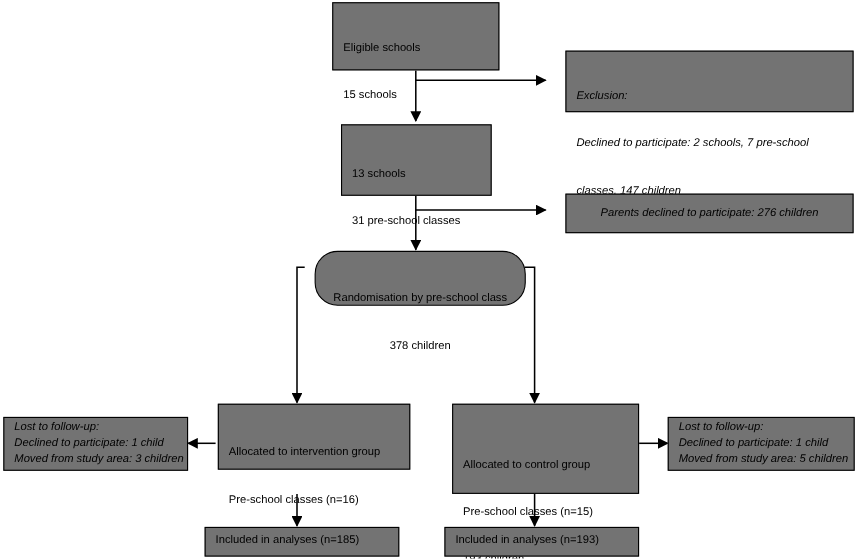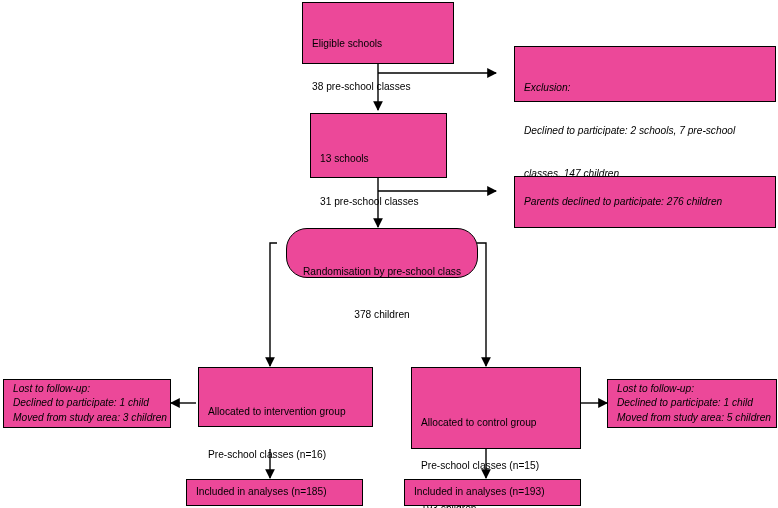--- a/index.html
+++ b/index.html
@@ -21,21 +21,21 @@
     left: 0;
     top: 0;
     width: 778px;
     height: 508px;
     pointer-events: none;
   }
   .node {
     position: absolute;
     box-sizing: border-box;
     border: 1.4px solid #000000;
-    background: #ec4899;
+    background: #737373;
     padding: 6px 9px;
     font-size: 10.2px;
     line-height: 14.2px;
     color: #000000;
     white-space: pre-wrap;
   }
   .node .ln {
     display: block;
     white-space: pre;
   }
@@ -82,37 +82,38 @@
       <line x1="581" y1="403" x2="607" y2="403" marker-end="url(#arrow)"></line>
 
       <line x1="270" y1="449" x2="270" y2="478" marker-end="url(#arrow)"></line>
 
       <line x1="486" y1="449" x2="486" y2="478" marker-end="url(#arrow)"></line>
     </g>
   </svg>
 
   <div class="node" style="left:302px; top:2px; width:152px; height:62px;">
     <span class="ln">Eligible schools</span>
+    <span class="ln">15 schools</span>
     <span class="ln">38 pre-school classes</span>
     <span class="ln">801 children</span>
   </div>
 
   <div class="node italic" style="left:514px; top:46px; width:262px; height:56px;">
     <span class="ln">Exclusion:</span>
     <span class="ln">Declined to participate: 2 schools, 7 pre-school</span>
     <span class="ln">classes, 147 children</span>
   </div>
 
   <div class="node" style="left:310px; top:113px; width:137px; height:65px; padding-top:10px;">
     <span class="ln">13 schools</span>
     <span class="ln">31 pre-school classes</span>
     <span class="ln">654 children</span>
   </div>
 
-  <div class="node italic vcenter" style="left:514px; top:176px; width:262px; height:52px;">
+  <div class="node italic vcenter" style="left:514px; top:176px; width:262px; height:36px;align-items:center;">
     <span class="ln">Parents declined to participate: 276 children</span>
   </div>
 
   <div class="node center" style="left:286px; top:228px; width:192px; height:50px; padding-top:8px;">
     <span class="ln">Randomisation by pre-school class</span>
     <span class="ln">378 children</span>
   </div>
 
   <div class="node" style="left:198px; top:367px; width:175px; height:60px; padding-top:9px;">
     <span class="ln">Allocated to intervention group</span>

